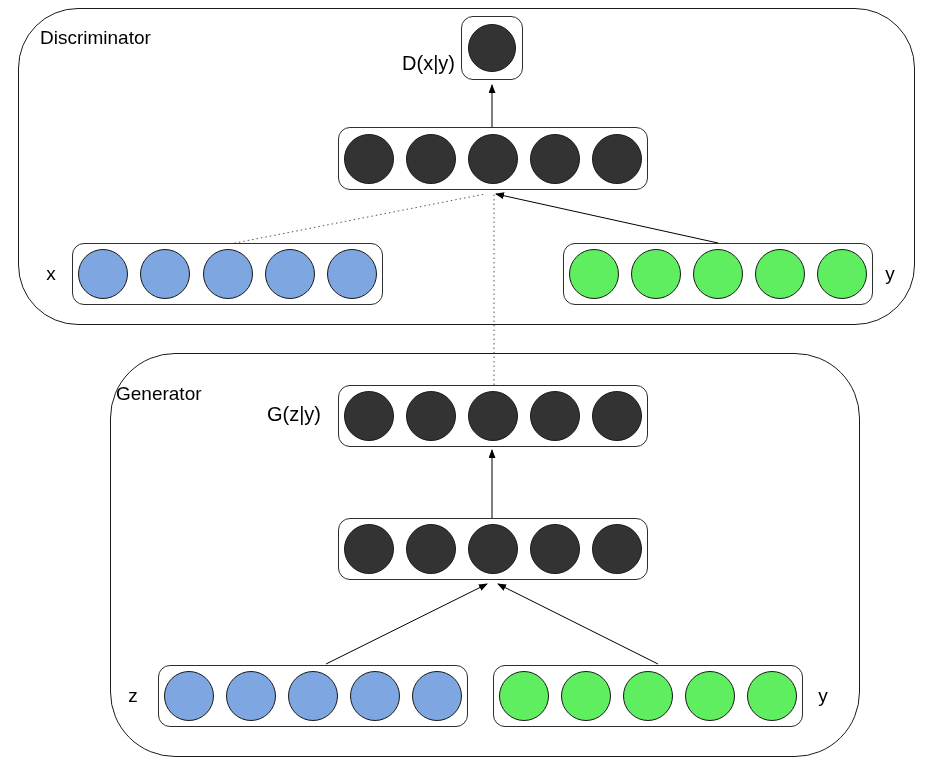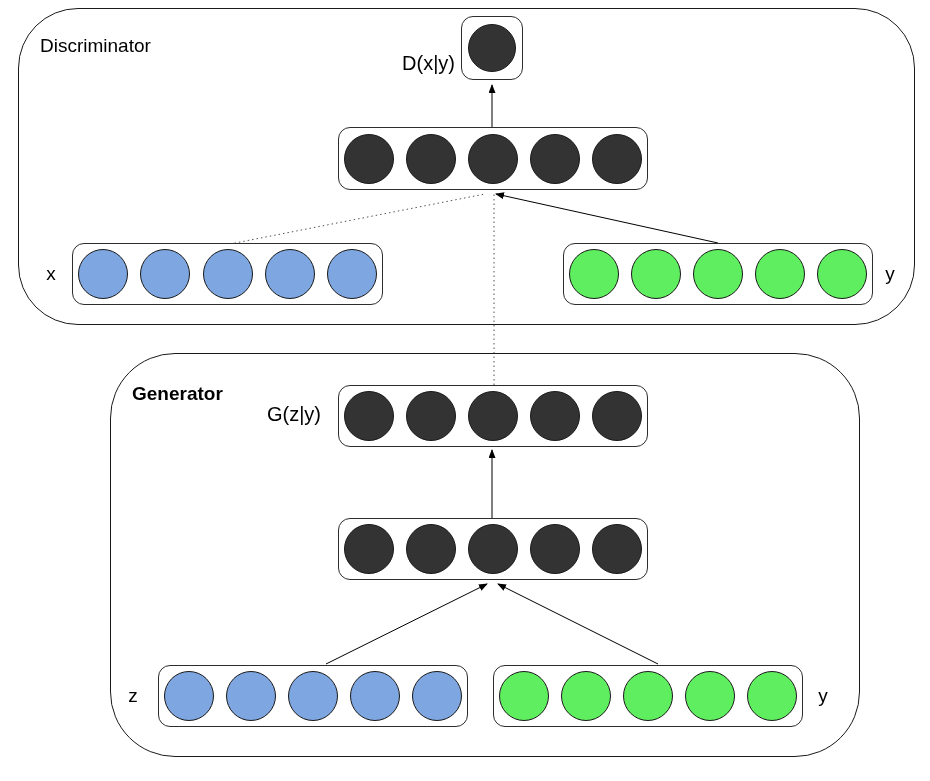--- a/index.html
+++ b/index.html
@@ -108,21 +108,21 @@
 
     <line x1="326" y1="664" x2="487" y2="584" stroke="#000" stroke-width="1" marker-end="url(#arrow)"></line>
 
     <line x1="658" y1="664" x2="498" y2="584" stroke="#000" stroke-width="1" marker-end="url(#arrow)"></line>
   </svg>
 
   <div class="outer-box discriminator"></div>
 
   <div class="outer-box generator"></div>
 
-  <div class="lbl lbl-section" style="left:40px; top:35px;">Discriminator</div>
+  <div class="lbl lbl-section" style="left:40px; top:27px;">Discriminator</div>
 
   <div class="lbl lbl-func" style="left:370px; top:52px; width:85px;">D(x|y)</div>
 
   <div class="single-node-box">
       <span class="node" style="background: rgb(51, 51, 51);"></span>
     </div>
 
   <div class="layer-box d-hidden">
       <span class="node" style="background: rgb(51, 51, 51);"></span>
       <span class="node" style="background: rgb(51, 51, 51);"></span>
@@ -142,21 +142,21 @@
 
   <div class="layer-box d-input-y">
       <span class="node" style="background: rgb(95, 238, 95);"></span>
       <span class="node" style="background: rgb(95, 238, 95);"></span>
       <span class="node" style="background: rgb(95, 238, 95);"></span>
       <span class="node" style="background: rgb(95, 238, 95);"></span>
       <span class="node" style="background: rgb(95, 238, 95);"></span>
     </div>
   <div class="lbl lbl-var" style="left:879px; top:263px;">y</div>
 
-  <div class="lbl lbl-section" style="left:132px; top:383px;font-weight:bold;">Generator</div>
+  <div class="lbl lbl-section" style="left:116px; top:383px;">Generator</div>
 
   <div class="lbl lbl-func" style="left:236px; top:403px; width:85px;">G(z|y)</div>
 
   <div class="layer-box g-output">
       <span class="node" style="background: rgb(51, 51, 51);"></span>
       <span class="node" style="background: rgb(51, 51, 51);"></span>
       <span class="node" style="background: rgb(51, 51, 51);"></span>
       <span class="node" style="background: rgb(51, 51, 51);"></span>
       <span class="node" style="background: rgb(51, 51, 51);"></span>
     </div>

